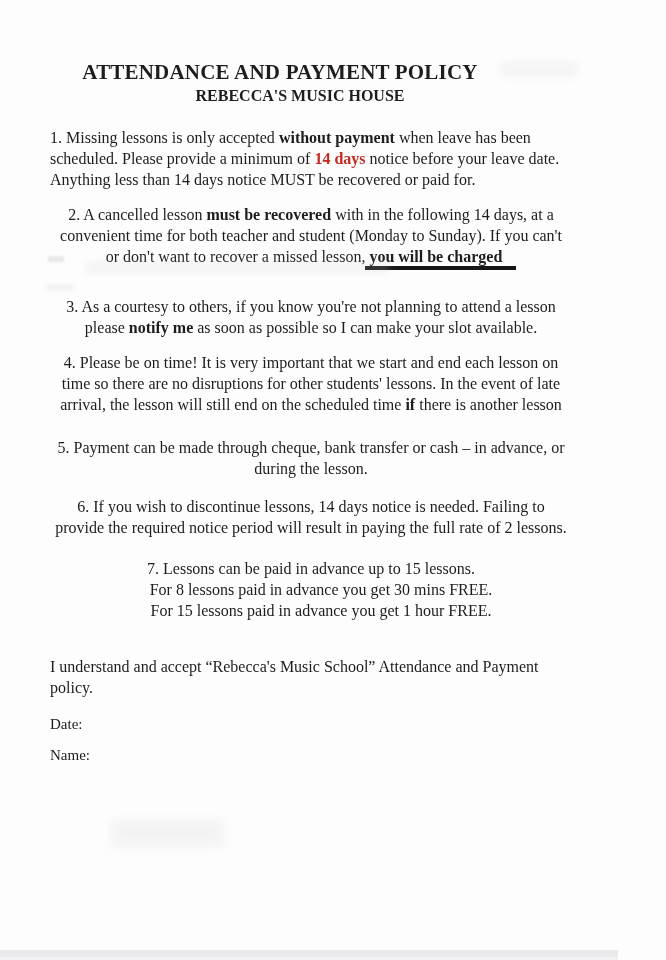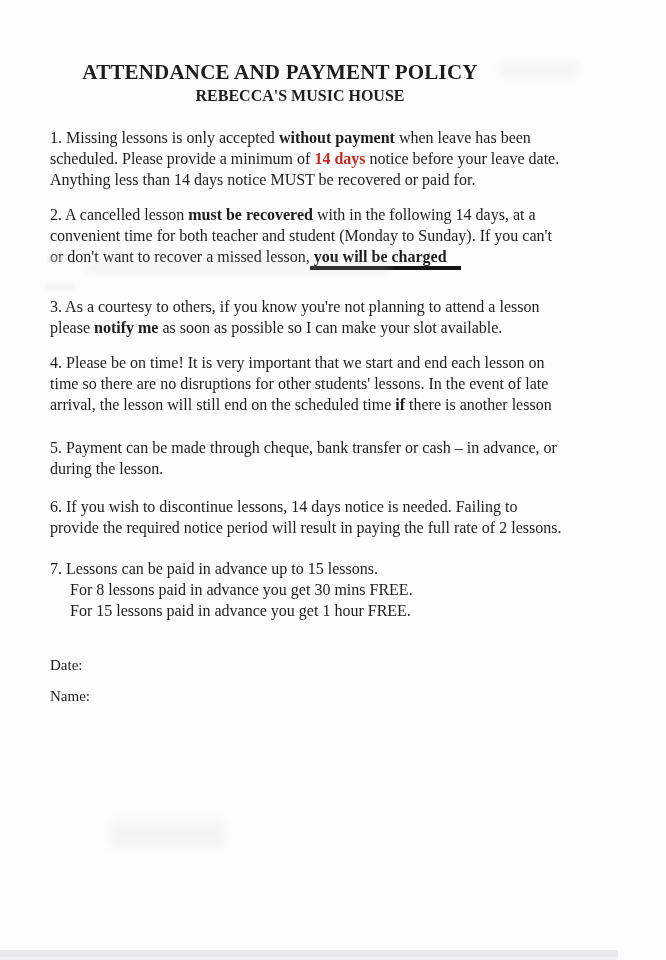--- a/index.html
+++ b/index.html
@@ -31,21 +31,21 @@
   .subtitle {
     width: 500px;
     text-align: center;
     font-size: 16px;
     line-height: 19px;
     font-weight: bold;
     margin-top: 1px;
   }
   #paragraphs { margin-top: 22px; }
   .para { font-size: 16px; }
-  .para + .para { margin-top: 14px; }
+  .para + .para { margin-top: 14px; text-align: center; }
   #paragraphs .para:nth-child(3) { margin-top: 29px; }
   #paragraphs .para:nth-child(5) { margin-top: 22px; }
   #paragraphs .para:nth-child(6) { margin-top: 17px; }
   #paragraphs .para:nth-child(7) { margin-top: 20px; }
   .acceptance { margin-top: 35px; font-size: 16px; }
   .line {
     line-height: 21px;
     white-space: pre;
   }
   .line.indent { padding-left: 20px; }
@@ -117,20 +117,22 @@
         <div class="line"><span>provide the required notice period will result in paying the full rate of 2 lessons.</span></div>
       </div>
       <div class="para">
         <div class="line"><span>7. Lessons can be paid in advance up to 15 lessons.</span></div>
         <div class="line indent"><span>For 8 lessons paid in advance you get 30 mins FREE.</span></div>
         <div class="line indent"><span>For 15 lessons paid in advance you get 1 hour FREE.</span></div>
       </div>
     </div>
 
   <div id="acceptance" class="acceptance">
+      <div class="line"><span>I understand and accept “Rebecca's Music School” Attendance and Payment</span></div>
+      <div class="line"><span>policy.</span></div>
     </div>
 
   <div class="fields">
     <div class="field field-date">Date:</div>
     <div class="field field-name">Name:</div>
   </div>
 
   <div class="ghost ghost-eq"></div>
   <div class="ghost ghost-line"></div>
   <div class="ghost ghost-dash"></div>

